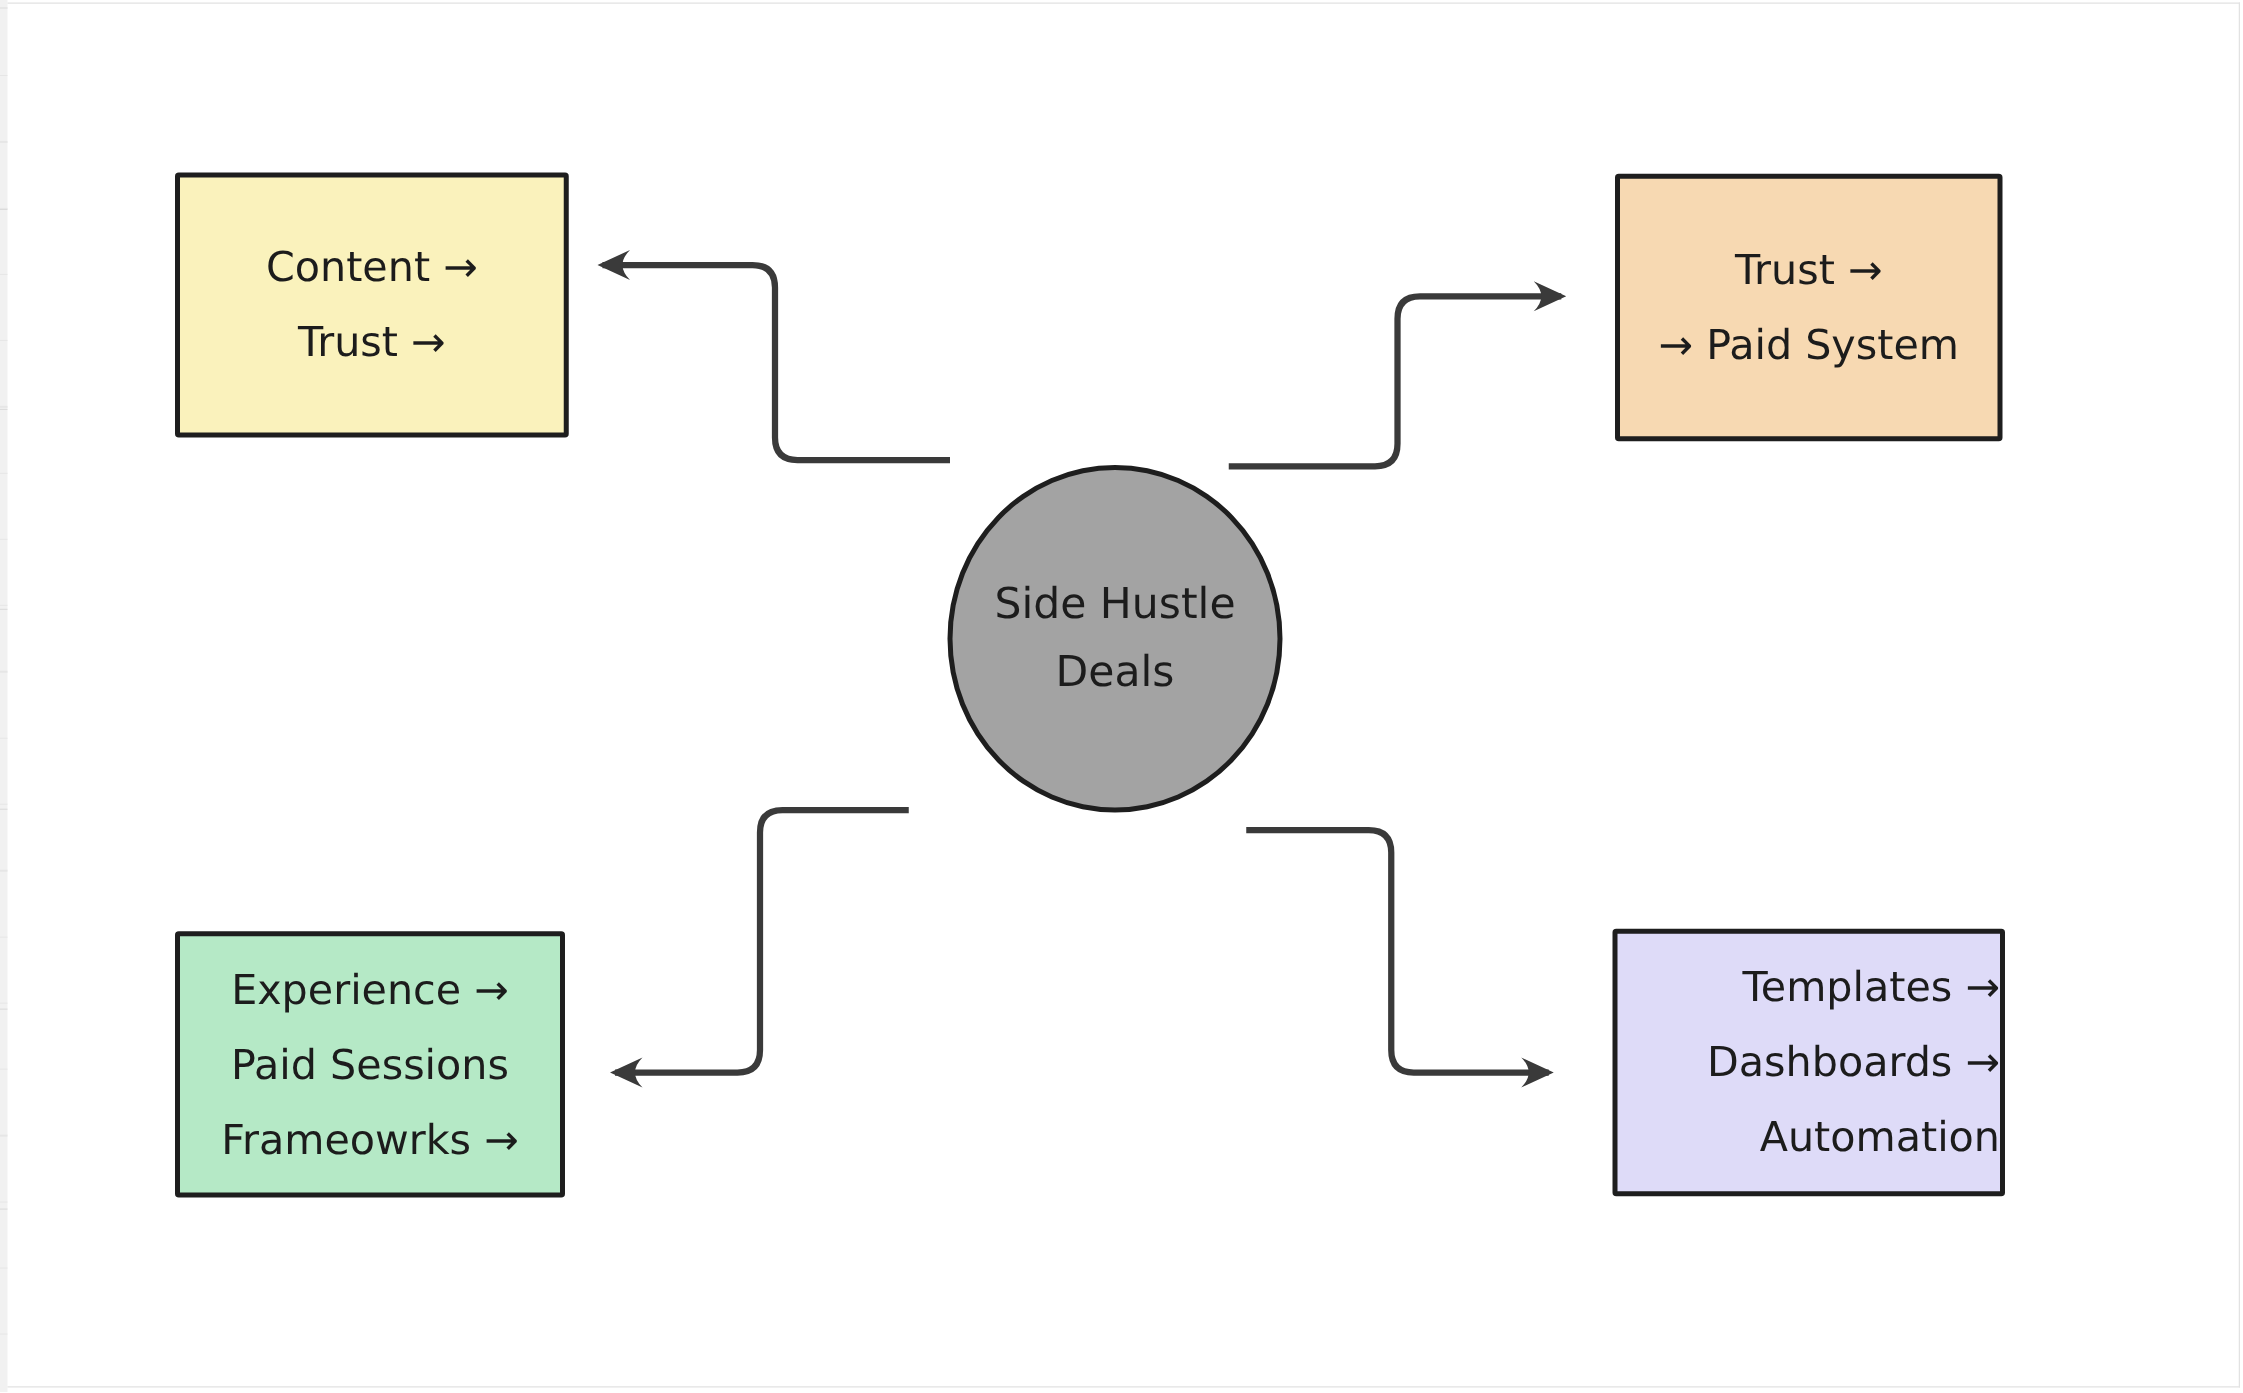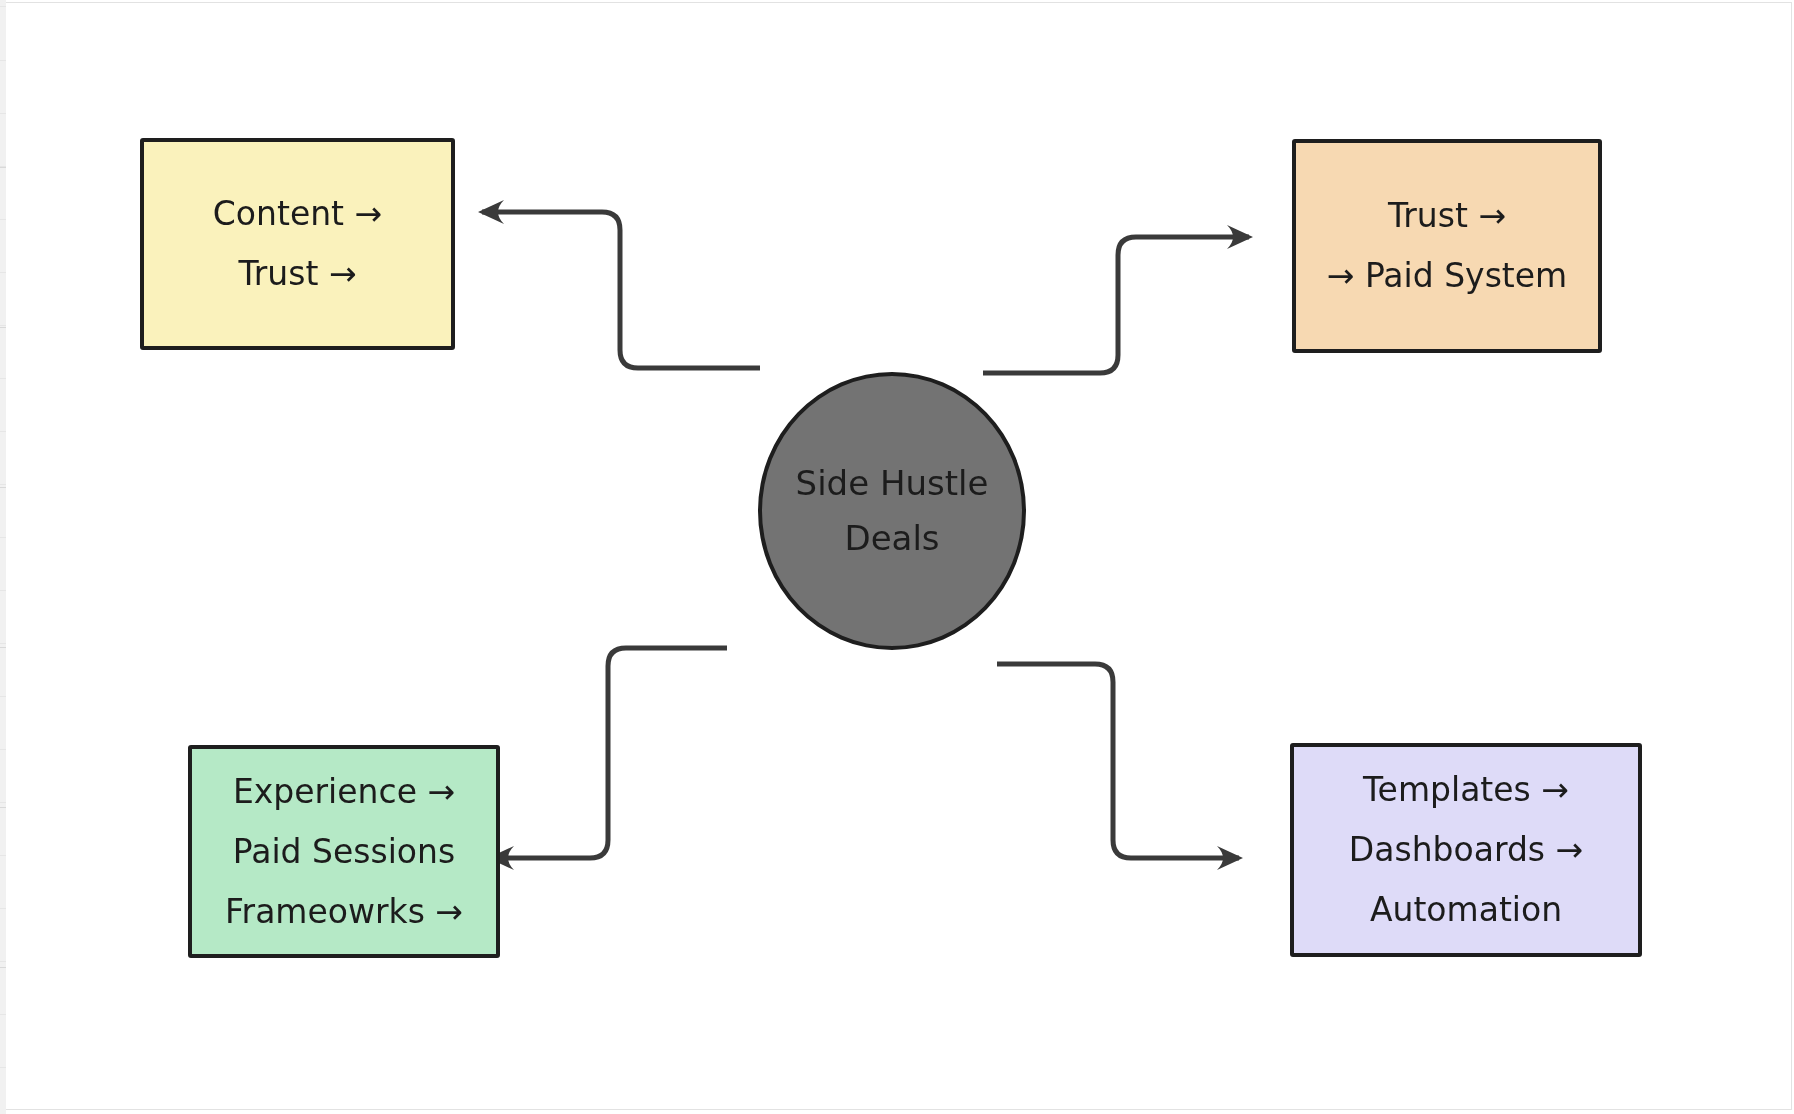--- a/index.html
+++ b/index.html
@@ -55,22 +55,22 @@
     text-align: center;
   }
   .node .txt-line {
     font-size: 33px;
     line-height: 60px;
     white-space: nowrap;
   }
   .box { border-radius: 3px; }
   .box-tl { left: 140px;  top: 138px; width: 315px; height: 212px; }
   .box-tr { left: 1292px; top: 139px; width: 310px; height: 214px; }
-  .box-bl { left: 140px;  top: 745px; width: 312px; height: 213px; margin-left: 48px; }
-  .box-br { left: 1290px; top: 743px; width: 352px; height: 214px; }
+  .box-bl { left: 140px;  top: 745px; width: 312px; height: 213px; }
+  .box-br { left: 1290px; top: 743px; width: 314px; height: 214px; align-items: flex-end; }
 
   .center-circle {
     left: 758px; top: 372px;
     width: 268px; height: 278px;
     border-radius: 50%;
   }
   .center-circle .txt-line {
     font-size: 34px;
     line-height: 55px;
   }
@@ -112,18 +112,18 @@
     <div class="txt-line">Paid Sessions</div>
     <div class="txt-line">Frameowrks →</div>
   </div>
 
   <div class="node box box-br" style="background-color: rgb(222, 219, 248); border-color: rgb(30, 30, 30);">
     <div class="txt-line">Templates →</div>
     <div class="txt-line">Dashboards →</div>
     <div class="txt-line">Automation</div>
   </div>
 
-  <div class="node center-circle" style="background-color: #737373; border-color: rgb(30, 30, 30);">
+  <div class="node center-circle" style="background-color: #a3a3a3; border-color: rgb(30, 30, 30);">
     <div class="txt-line">Side Hustle</div>
     <div class="txt-line">Deals</div>
   </div>
 
 </div>
 
 </body></html>

